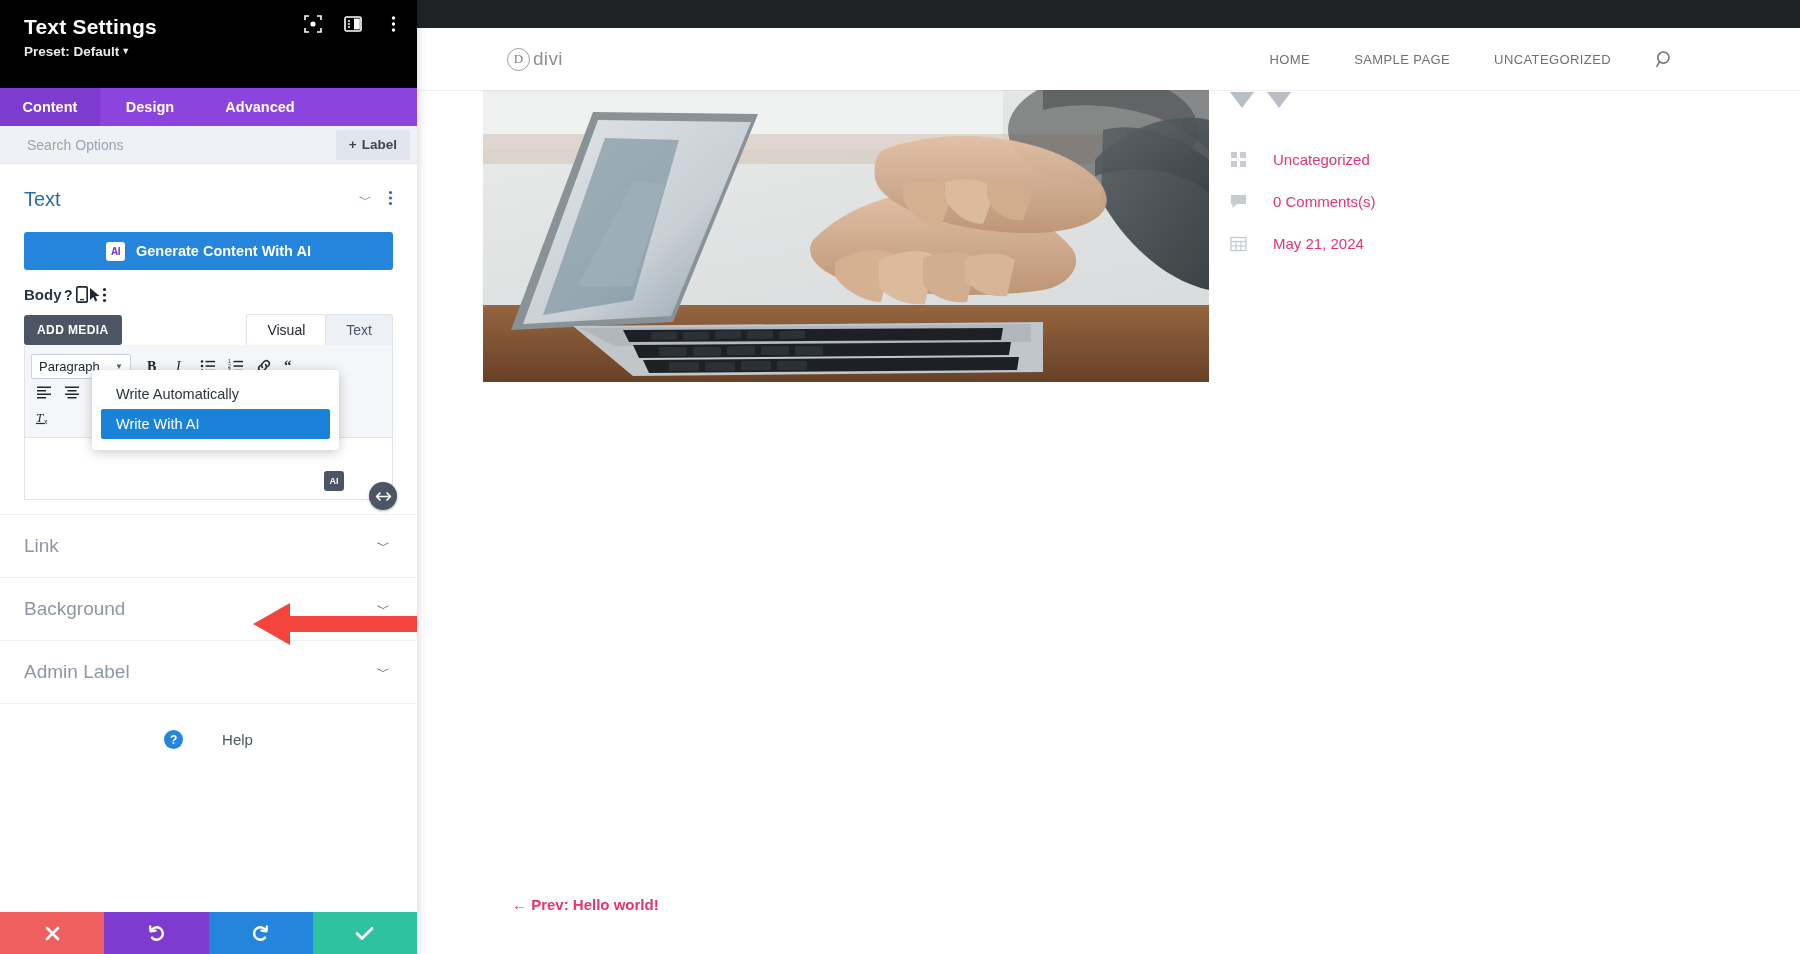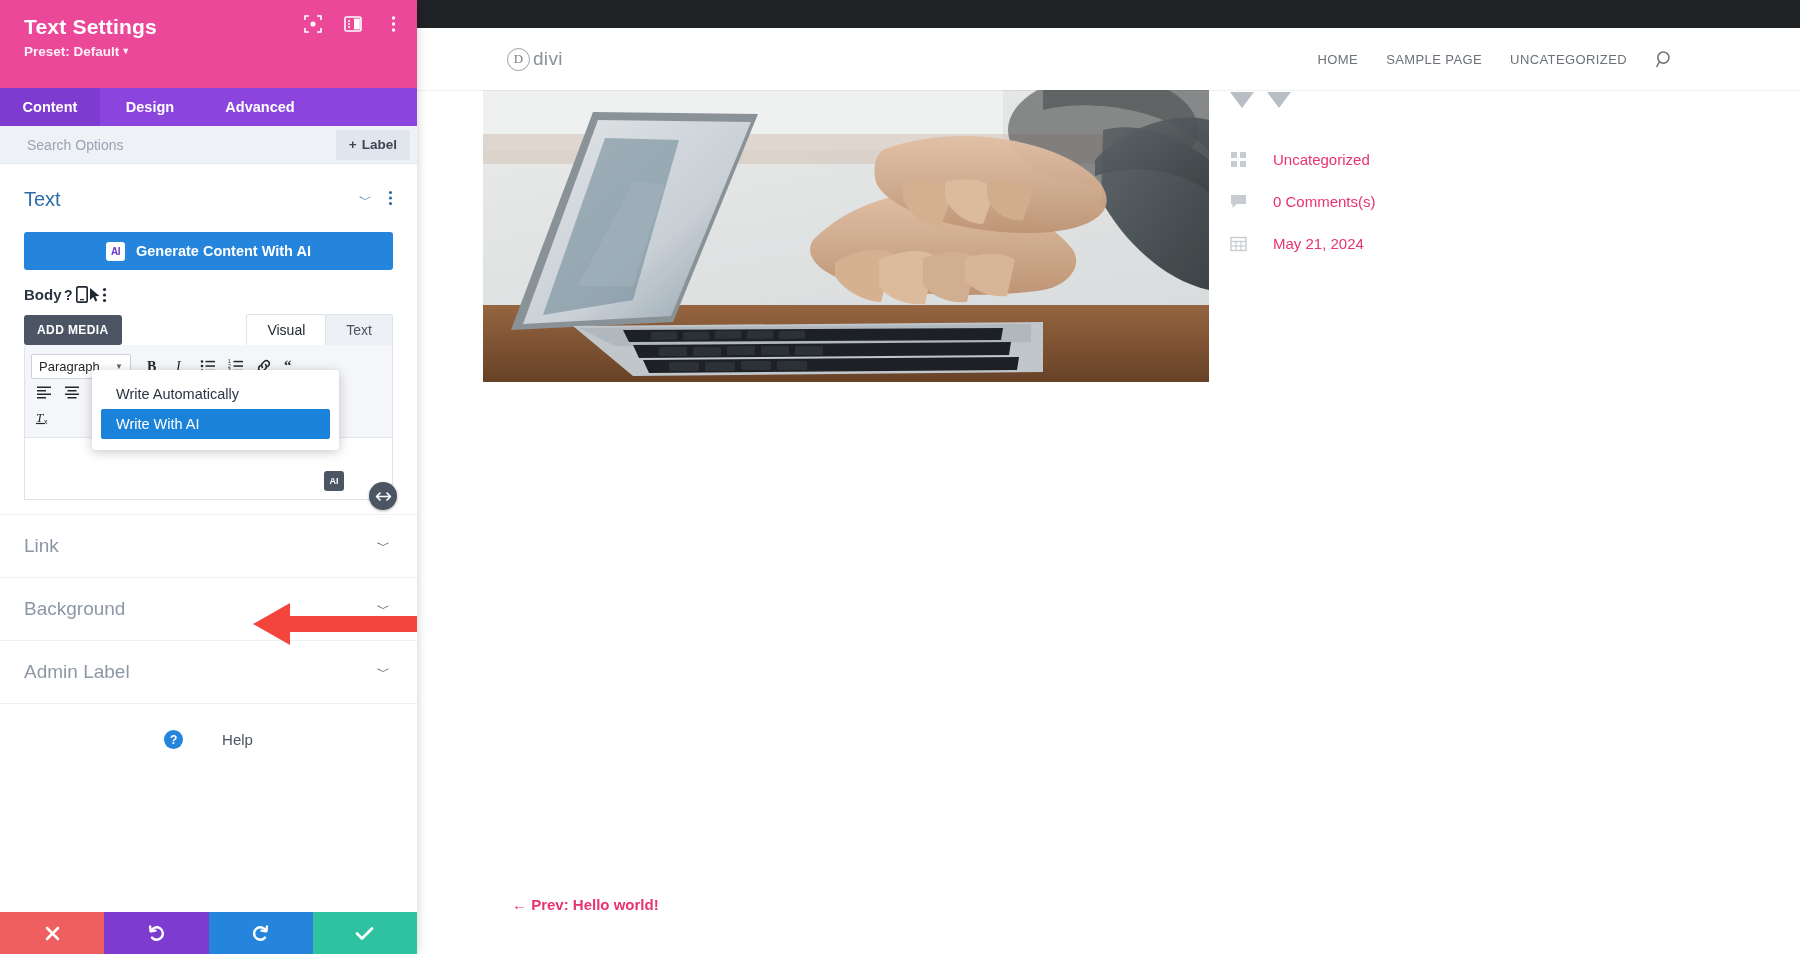--- a/index.html
+++ b/index.html
@@ -13,21 +13,21 @@
   
   .panel {
     position: absolute; left: 0; top: 0;
     width: 417px; height: 954px;
     background: #fff;
     display: flex; flex-direction: column;
     box-shadow: 0 0 10px rgba(0,0,0,.2);
     z-index: 40;
   }
   .panel-head {
-    background: #ec4899; color: #fff;
+    background: #000000; color: #fff;
     padding: 14px 20px 12px 24px;
     position: relative; height: 88px;
   }
   .panel-title { font-size: 21px; font-weight: bold; letter-spacing: .2px; line-height: 1.2; }
   .panel-preset { font-size: 13.5px; margin-top: 5px; opacity: .92; font-weight: bold; }
   .panel-preset .caret { font-size: 9px; margin-left: 2px; vertical-align: 2px; }
   .head-icons { position: absolute; right: 14px; top: 14px; display: flex; align-items: center; gap: 20px; }
   .hicon { width: 20px; height: 20px; display: flex; align-items: center; justify-content: center; cursor: pointer; }
   .hicon svg { display: block; }
 
@@ -182,21 +182,21 @@
     height: 62px; background: #fff; display: flex; align-items: center;
     padding: 0 0 0 90px; box-shadow: 0 1px 0 rgba(0,0,0,.06); position: relative; z-index: 5;
   }
   .logo { display: flex; align-items: center; gap: 3px; }
   .logo-ring {
     width: 23px; height: 23px; border: 1.6px solid #9aa0a6; border-radius: 50%;
     display: flex; align-items: center; justify-content: center;
     font-size: 13px; color: #7a8085; font-family: "Liberation Serif", serif;
   }
   .logo-word { font-size: 19px; color: #8a9096; letter-spacing: .3px; }
-  .nav { margin-left: auto; display: flex; align-items: center; gap: 28px; padding-right: 126px; }
+  .nav { margin-left: auto; display: flex; align-items: center; gap: 44px; padding-right: 126px; }
   .nav a { font-size: 13px; color: #6b7177; letter-spacing: .4px; text-decoration: none; cursor: pointer; }
   .search-glass { color: #6b7177; display: flex; align-items: center; cursor: pointer; }
 
   .page-area { position: relative; background: #fff; height: 864px; }
 
   .hero-img {
     position: absolute; left: 66px; top: 0; width: 726px; height: 292px;
     overflow: hidden; background: #cfd6da;
   }
   .hero-img svg { display:block; width: 100%; height: 100%; }

